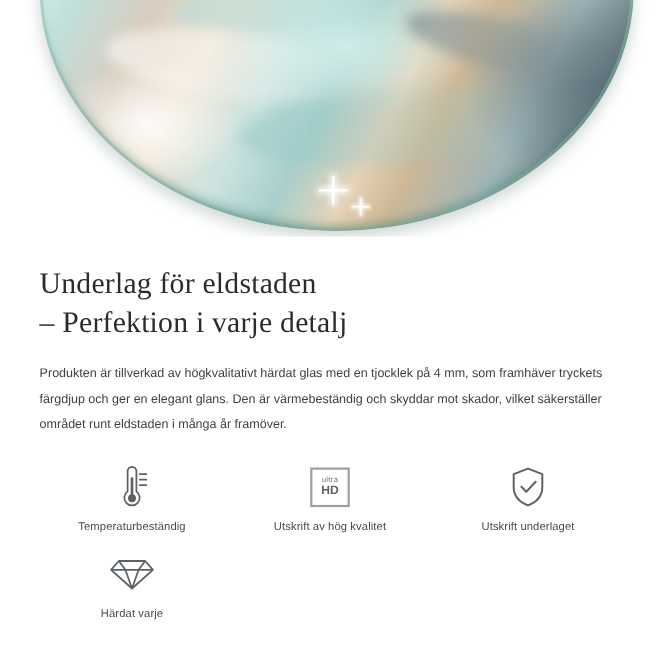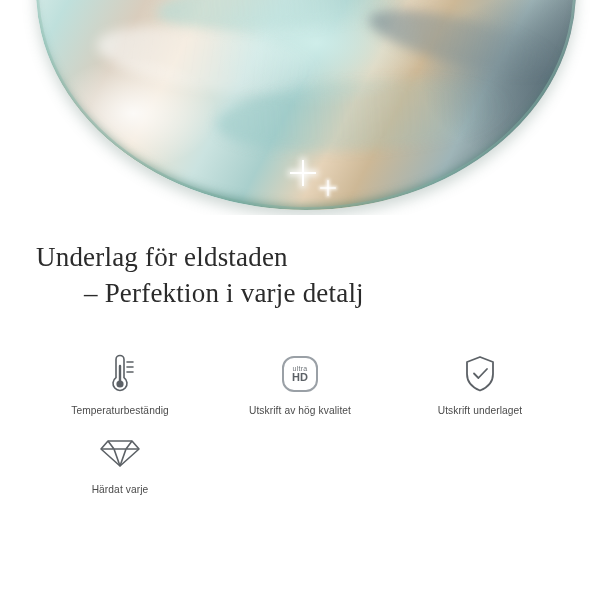--- a/index.html
+++ b/index.html
@@ -100,21 +100,20 @@
     font-family: "Liberation Serif", serif;
     font-size: 27px;
     line-height: 1.34;
     color: #2b2b2b;
     font-weight: 400;
     margin: 0 0 18px 0;
     letter-spacing: 0.2px;
   }
   .headline .line2 {
     display: block;
-    margin-left: 48px;
   }
   .body-copy {
     font-size: 11.4px;
     line-height: 2.0;
     color: #3f3f3f;
     margin: 0;
     max-width: 525px;
   }
 
   
@@ -140,21 +139,21 @@
     margin-top: 8px;
     font-size: 10.2px;
     color: #4a4a4a;
     text-align: right;
     letter-spacing: 0.1px;
   }
   .ultrahd-box {
     width: 32px;
     height: 32px;
     border: 2px solid #9aa0a6;
-    border-radius: 12px;
+    border-radius: 0;
     display: flex;
     flex-direction: column;
     align-items: center;
     justify-content: center;
     line-height: 1.05;
   }
   .ultrahd-box .u1 { font-size: 7px; color: #6f7479; letter-spacing: 0.3px; }
   .ultrahd-box .u2 { font-size: 11px; font-weight: bold; color: #5c6166; }
 </style>
 </head>
@@ -175,20 +174,21 @@
     </div>
     <div class="sparkle sp1"></div>
     <div class="sparkle sp2"></div>
   </div>
 
   <div class="content">
     <h1 class="headline">
       <span>Underlag för eldstaden</span>
       <span class="line2">– Perfektion i varje detalj</span>
     </h1>
+    <p class="body-copy">Produkten är tillverkad av högkvalitativt härdat glas med en tjocklek på 4 mm, som framhäver tryckets färgdjup och ger en elegant glans. Den är värmebeständig och skyddar mot skador, vilket säkerställer området runt eldstaden i många år framöver.</p>
   </div>
 
   <div class="features">
 
     <div class="feature">
       <div class="feature-icon">
         <svg width="40" height="42" viewBox="0 0 40 42" fill="none" stroke="#5c6166" stroke-width="1.6" stroke-linecap="round">
           <path d="M16 6.5a4 4 0 0 1 8 0v18.2a7 7 0 1 1-8 0z"></path>
           <path d="M20 13v14.5" stroke-width="2.4"></path>
           <circle cx="20" cy="31" r="3.6" fill="#5c6166" stroke="none"></circle>

